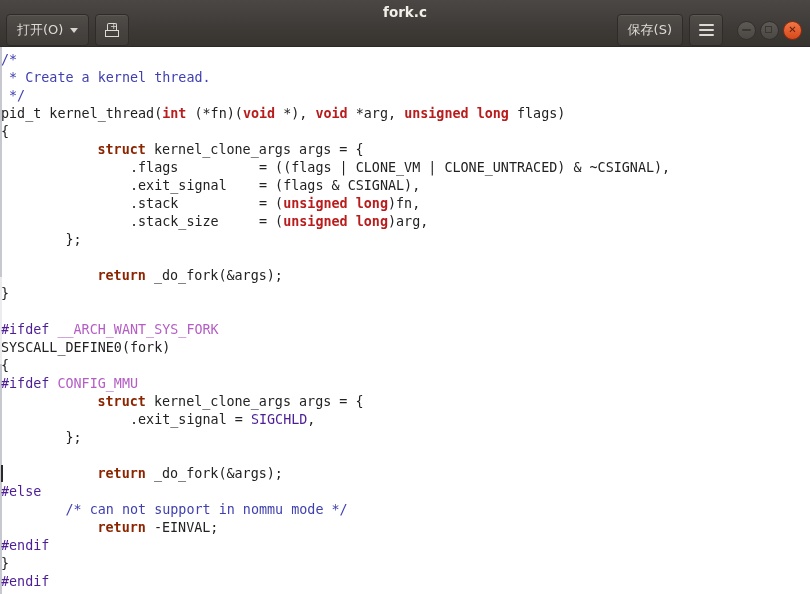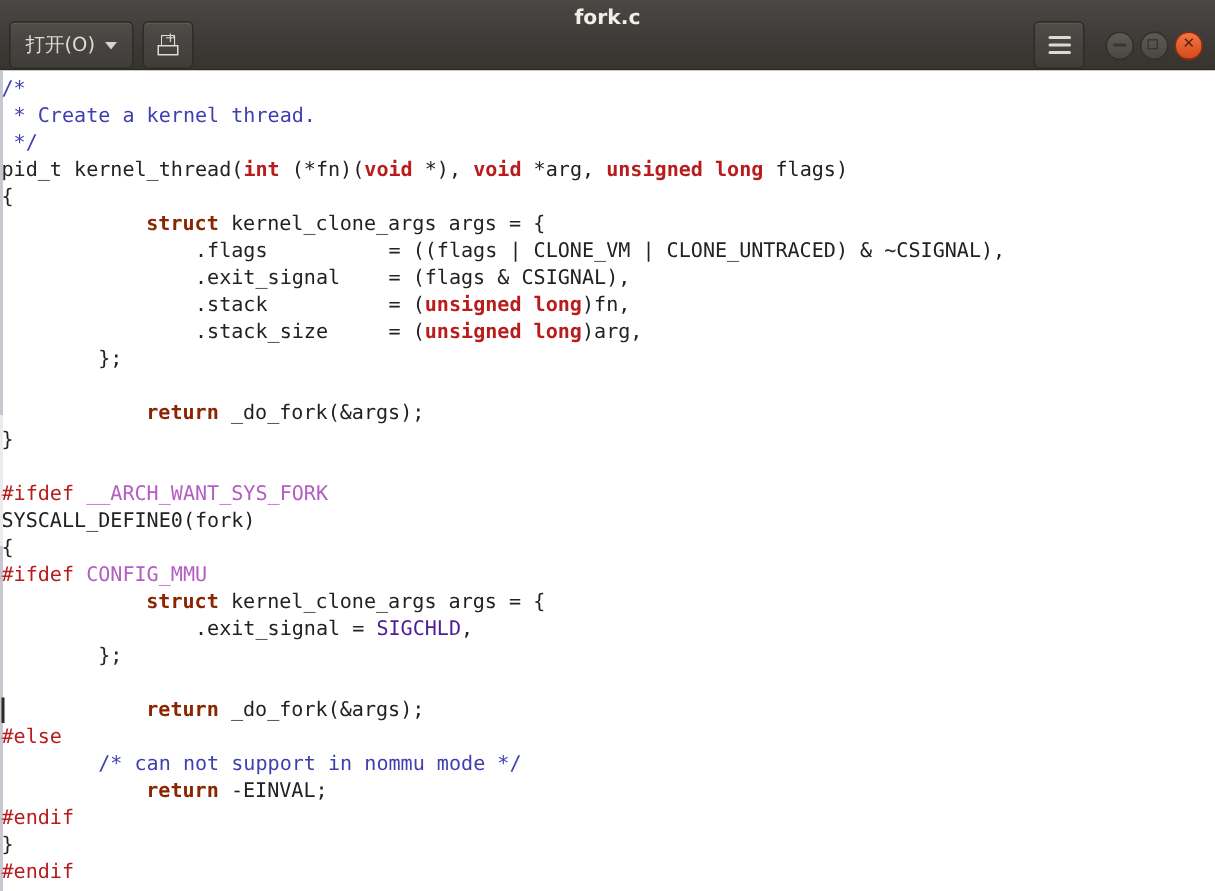--- a/index.html
+++ b/index.html
@@ -205,21 +205,21 @@
     white-space: pre;
     color: #222222;
     letter-spacing: 0px;
   }
   .ln { height: 18px; }
 
   
   .cmt  { color: #3f3fb0; }
   .kw   { color: #b91c1c; font-weight: bold; text-align: right; }
   .ctl  { color: #8b2500; font-weight: bold; margin-left: 32px; }
-  .pp   { color: #b91c1c; }
+  .pp   { color: #4c1d95; }
   .ppid { color: #b45ec4; }
   .macro{ color: #4c1d95; }
 
   
   .caret-line {
     position: absolute;
     left: 2px;
     width: 1.5px;
     height: 17px;
     background: #2a2a2a;
@@ -241,20 +241,23 @@
         <span class="saveas-plus">+</span>
       </span>
     </div>
   </div>
 
   <div class="tb-title">
     <div class="name">fork.c</div>
   </div>
 
   <div class="tb-right">
+    <div class="tb-btn">
+      <span>保存(S)</span>
+    </div>
     <div class="tb-btn icononly">
       <span class="burger">
         <span></span>
           <span></span>
           <span></span>
       </span>
     </div>
     <div class="wincontrols">
       <div class="wc">
         <span class="bar"></span>

